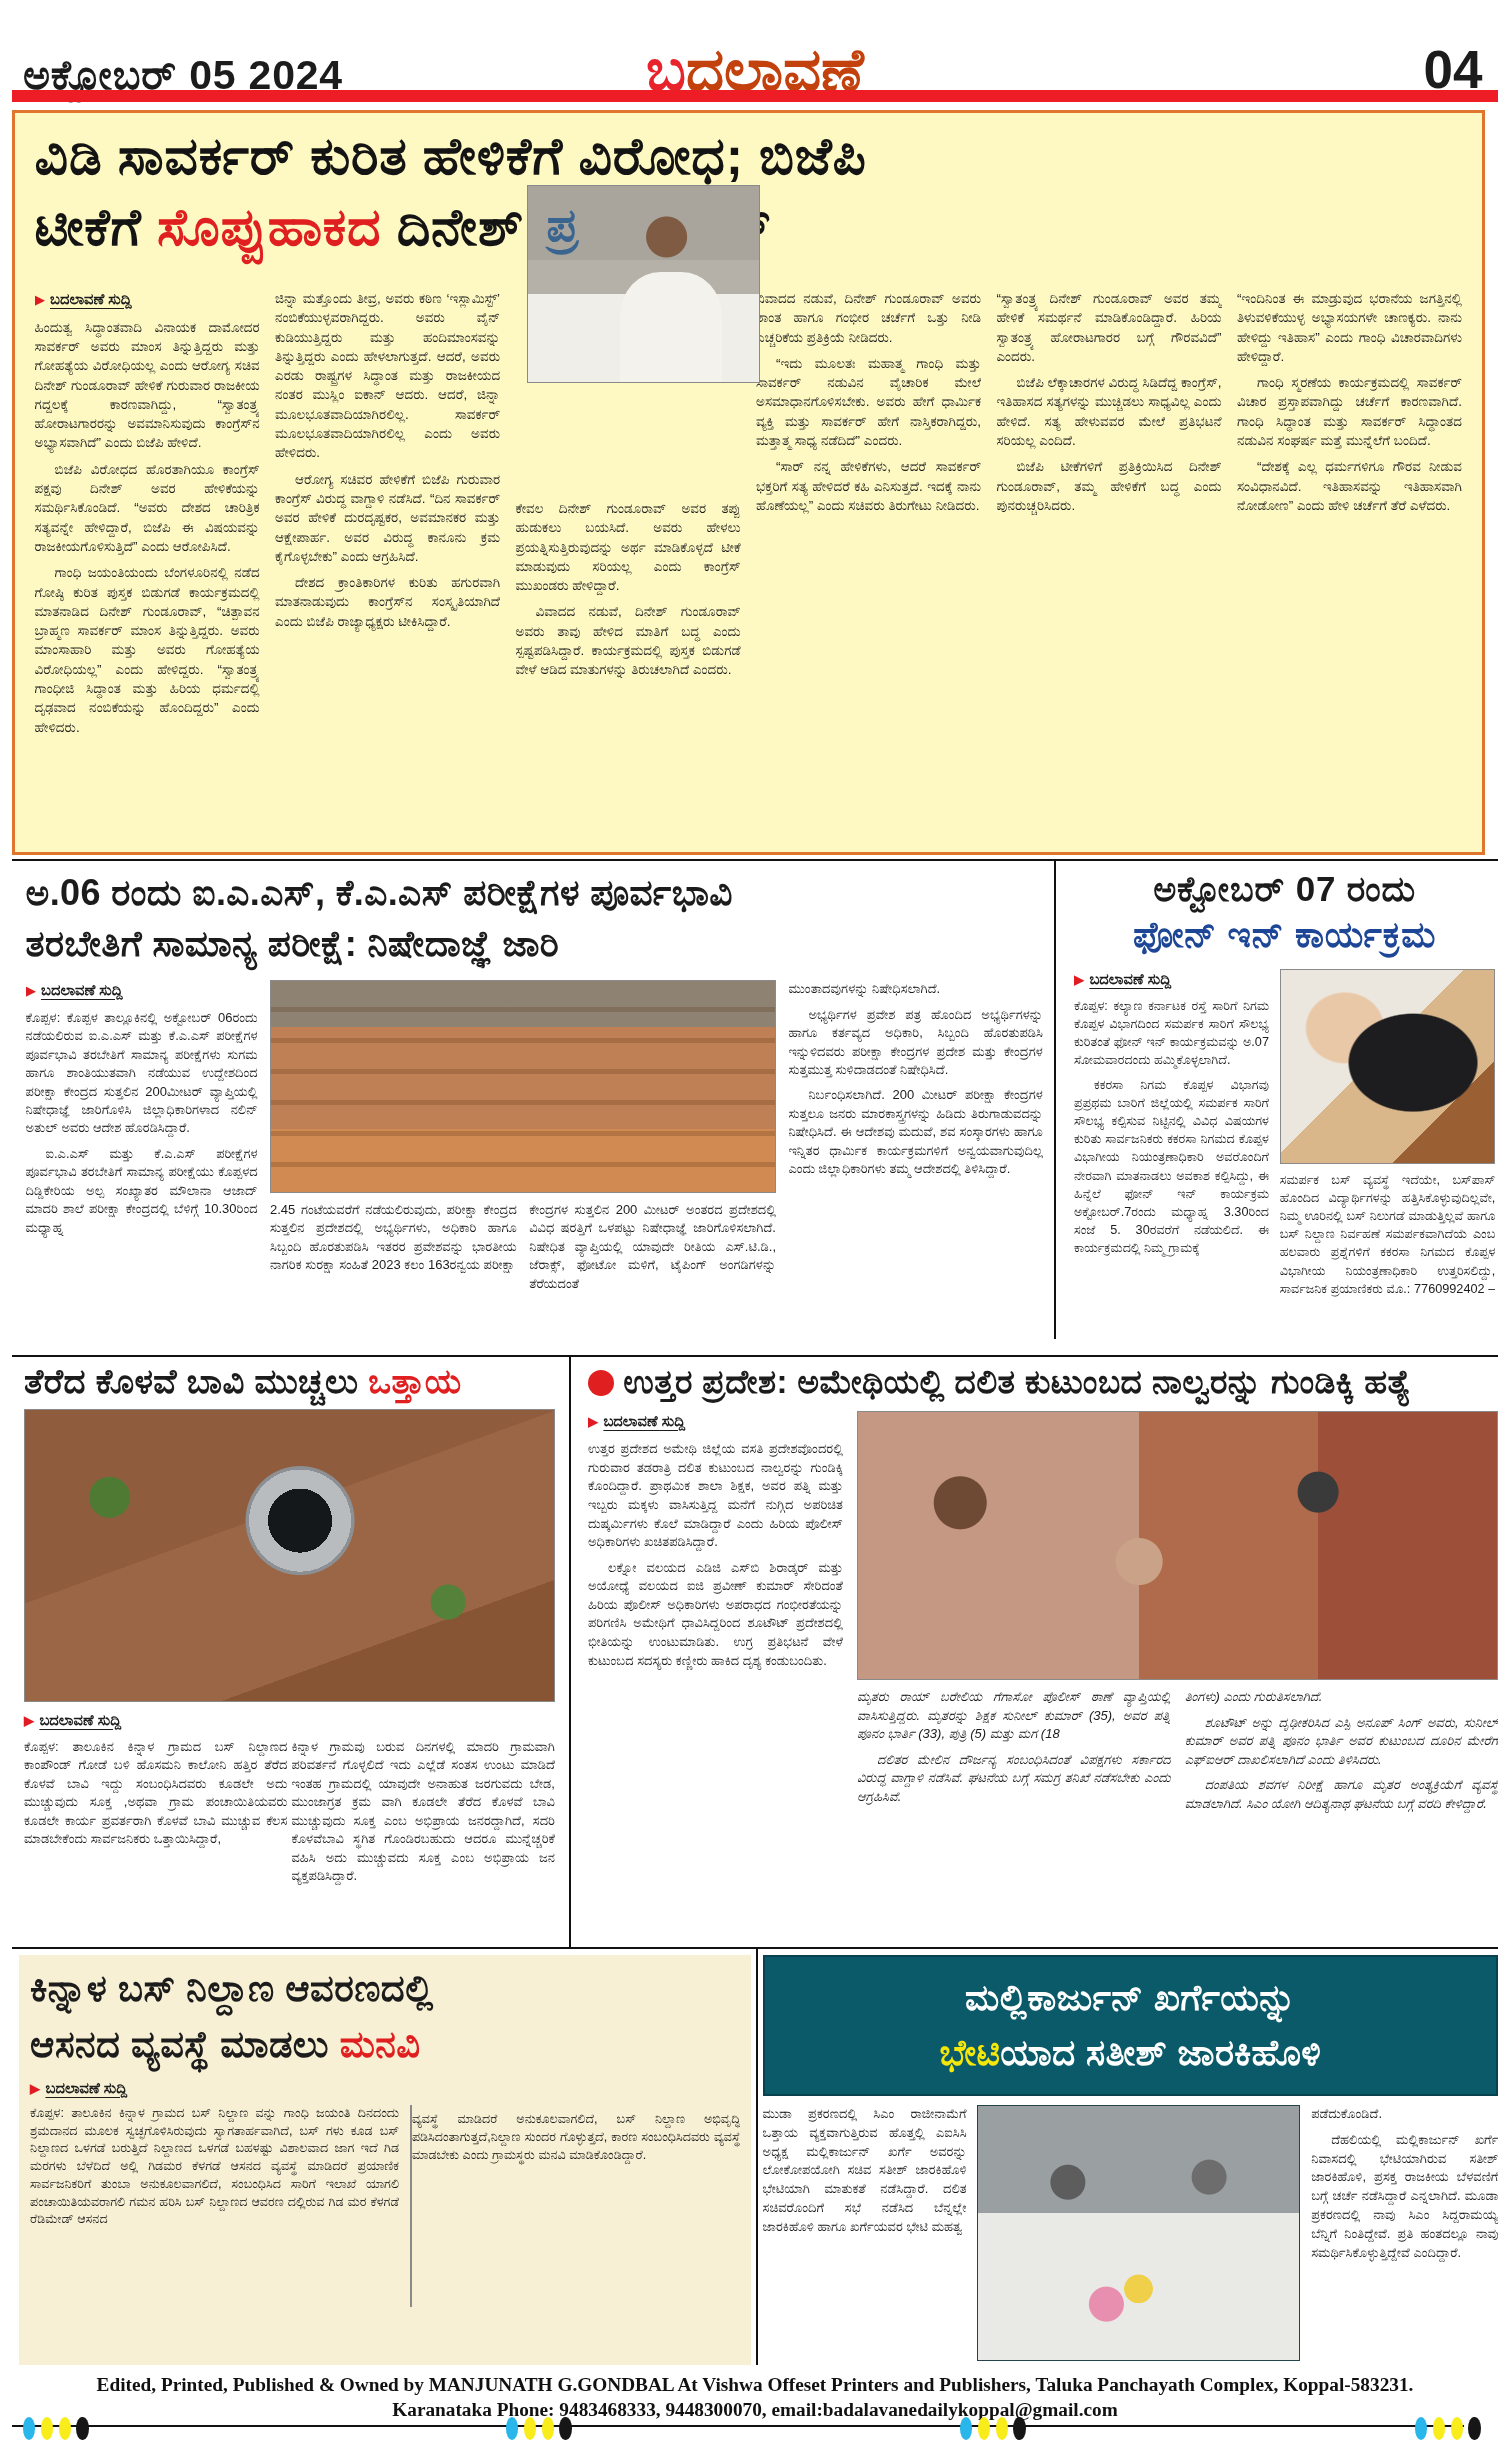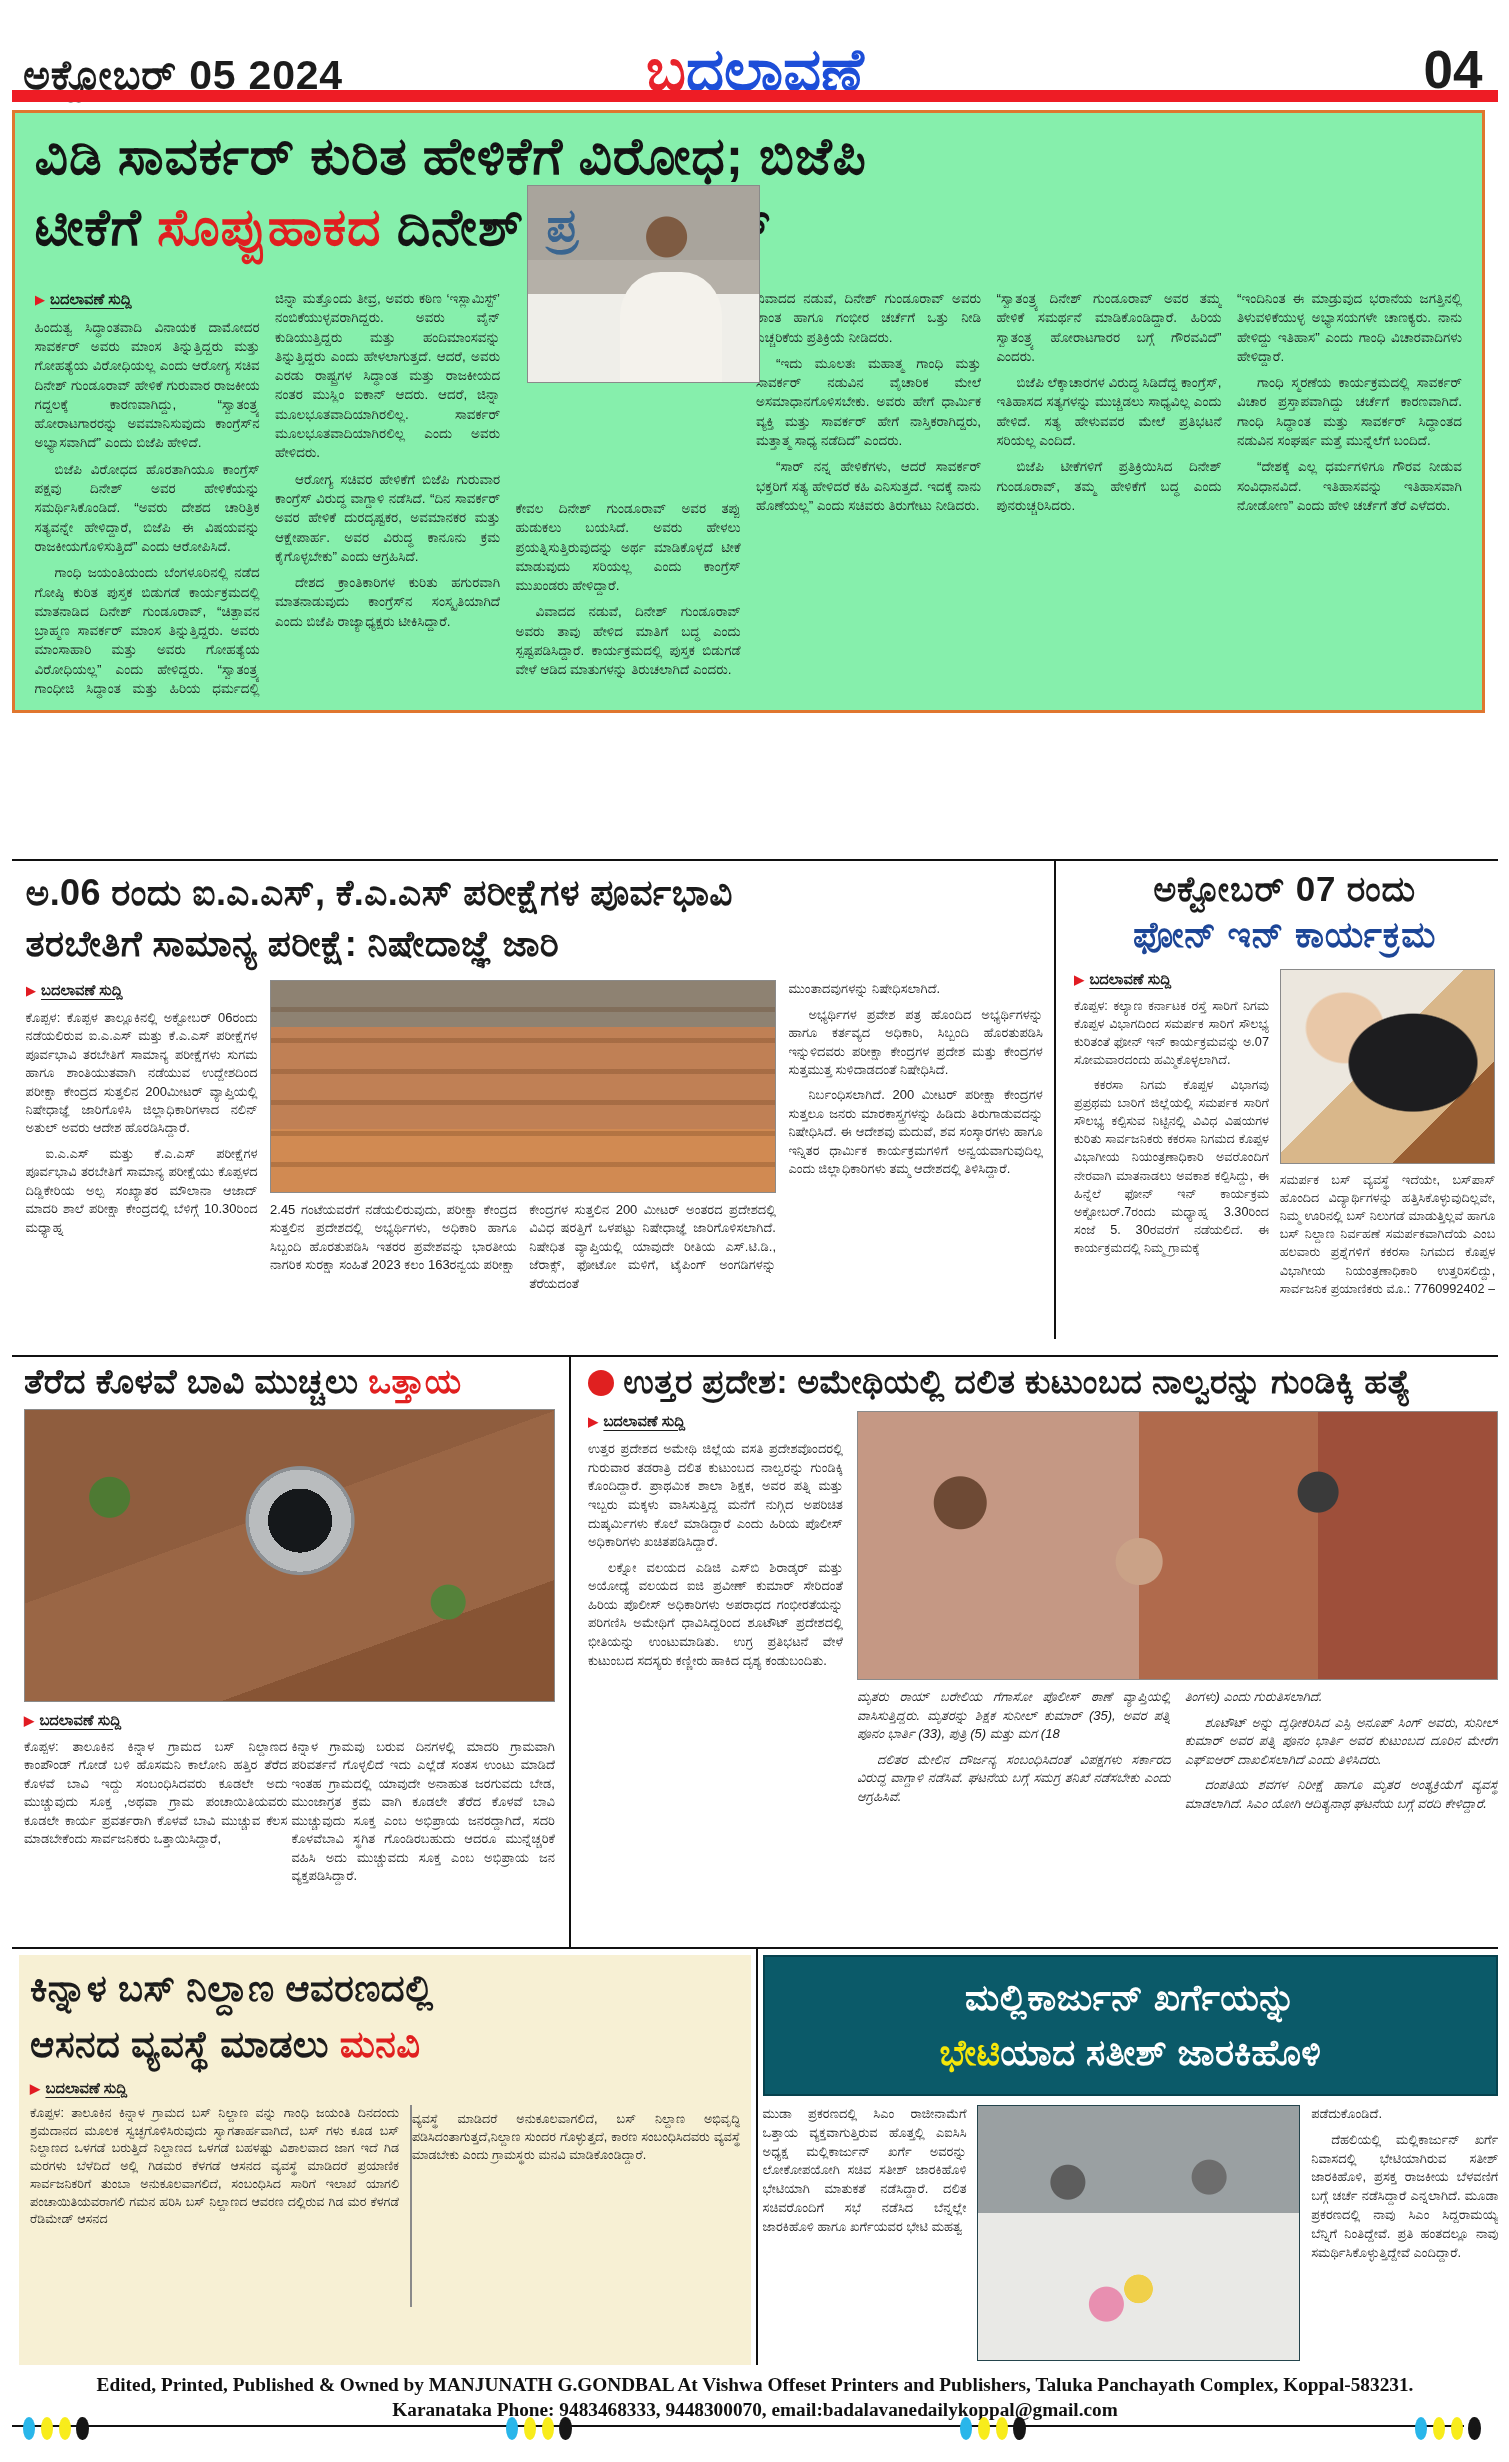--- a/index.html
+++ b/index.html
@@ -4,36 +4,36 @@
 <style>
   html,body{margin:0;padding:0;background:#e8e8e8;}
   .page{position:relative;width:1510px;height:2462px;background:#ffffff;margin:0 auto;
         font-family:"Liberation Sans",sans-serif;color:#1c1c1c;overflow:hidden;}
 
   
   .header{position:absolute;top:29px;left:23px;right:23px;height:71px;}
   .pub-date{position:absolute;left:0;bottom:1.5px;font-size:41px;font-weight:bold;letter-spacing:0.8px;}
   .masthead{position:absolute;left:0;right:0;bottom:-4.6px;text-align:center;font-size:59px;font-weight:bold;}
   .masthead .m-red{color:#e8232b;}
-  .masthead .m-blue{color:#1d4ed8;}
+  .masthead .m-blue{color:#c2410c;}
   .page-no{position:absolute;right:4.6px;bottom:0;font-size:53px;font-weight:bold;}
   .red-bar{position:absolute;top:90px;left:11.6px;right:11.6px;height:11.6px;background:#ee1c25;}
 
   
   .byline{font-size:14.7px;font-weight:bold;margin:0 0 7.7px 0;white-space:nowrap;}
   .byline .tri{color:#e11b22;font-size:13px;margin-right:5.4px;}
   .byline .lbl{text-decoration:underline;text-underline-offset:3.9px;}
   .cols p{margin:0 0 7px 0;}
   .cols p + p{text-indent:20px;}
   .jtxt{text-align:justify;overflow:hidden;}
   .photo{box-sizing:border-box;border:0.8px solid #8a8a8a;}
   .vdiv{position:absolute;width:2.3px;background:#111;}
 
   
-  .lead-box{position:absolute;top:110px;left:11.6px;right:25px;height:603px;background:#86efac;
+  .lead-box{position:absolute;top:110px;left:11.6px;right:25px;height:745px;background:#fef9c3;
             border:3.1px solid #e0762e;box-sizing:border-box;overflow:hidden;}
   .lead-h{padding:7.7px 20px 0 20px;font-size:52px;line-height:1.38;font-weight:bold;color:#141414;letter-spacing:0.8px;}
   .lead-h .h-red{color:#e02020;}
   .lead-body{position:absolute;top:176px;left:20px;right:20px;bottom:9.3px;
              display:grid;grid-template-columns:repeat(6,1fr);column-gap:15.4px;
              font-size:13.5px;line-height:1.43;overflow:hidden;}
   .lead-col{overflow:hidden;}
   .lead-photo{position:absolute;left:527px;top:185px;width:233px;height:198px;
       background:
         radial-gradient(circle at 60% 26%, #7e5b42 0 20px, transparent 21px),

